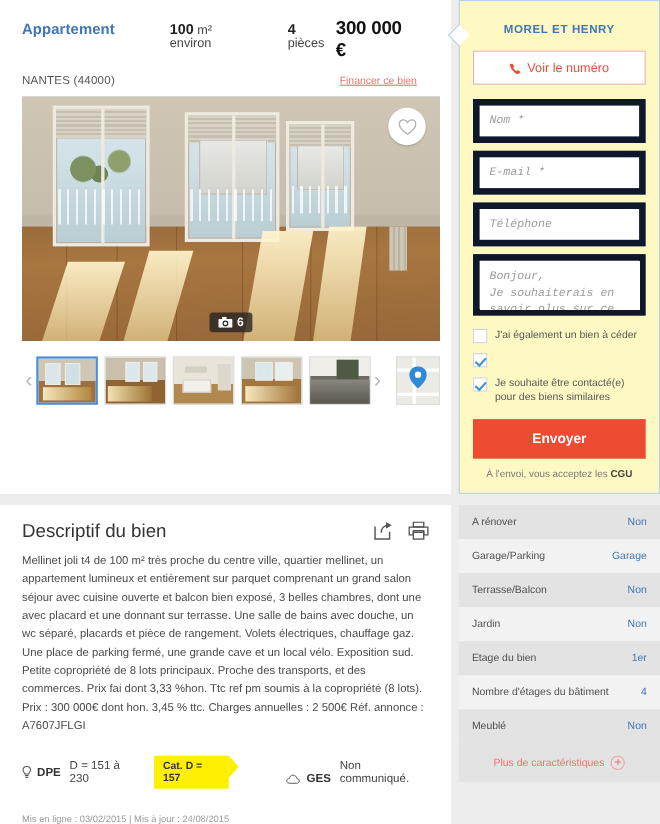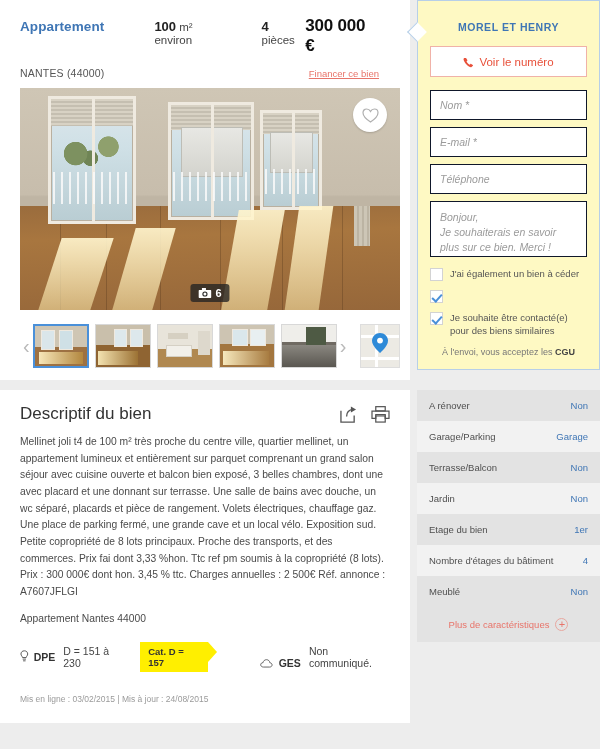--- a/index.html
+++ b/index.html
@@ -138,22 +138,22 @@
     text-align: center; color: #3f76b5; font-size: 10.5px;
     font-weight: bold; letter-spacing: .55px; margin: 6px 0 13px;
   }
   .phone-btn {
     border: 1px solid #f0b2a8; color: #e8503a; background: #fff;
     text-align: center; font-size: 11.5px; padding: 9px 0 8px;
     margin-bottom: 13px; cursor: pointer;
     display: flex; align-items: center; justify-content: center; gap: 5px;
   }
   .field {
-    width: 100%; border: 1px solid #0f172a; background: #fff;
-    font-family: Liberation Sans, sans-serif;
+    width: 100%; border: 6px solid #0f172a; background: #fff;
+    font-family: Liberation Mono, monospace;
     font-size: 10.5px; color: #333;
     padding: 8px 9px; margin-bottom: 7px; outline: none;
   }
   .field::placeholder { color: #9b9b9b; font-style: italic; }
   textarea.field { height: 56px; resize: none; line-height: 1.45; font-style: italic; }
   .cbrow {
     display: flex; align-items: flex-start; gap: 7px;
     font-size: 9.5px; color: #555; margin-bottom: 9px; cursor: pointer;
     line-height: 1.35;
   }
@@ -370,20 +370,21 @@
         <span>J'ai également un bien à céder</span>
       </div>
       <div class="cbrow">
         <span class="box on"></span>
       </div>
       <div class="cbrow">
         <span class="box on"></span>
         <span>Je souhaite être contacté(e) pour des biens similaires</span>
       </div>
 
+      <button class="send-btn">Envoyer</button>
       <div class="cgu-note">
         <span>À l'envoi, vous acceptez les </span><b>CGU</b>
       </div>
     </div>
   </div>
 
   <div class="bottom-section">
 
     <div class="desc-card">
       <div class="desc-head">
@@ -400,21 +401,20 @@
             <svg width="19" height="17" viewBox="0 0 20 18">
               <rect x="5" y="0.7" width="10" height="4.5" fill="none" stroke="#555" stroke-width="1.3"></rect>
               <path d="M1 5.5 L19 5.5 L19 13 L15 13 L15 9 L5 9 L5 13 L1 13 Z" fill="none" stroke="#555" stroke-width="1.3"></path>
               <rect x="5" y="10.5" width="10" height="6.5" fill="none" stroke="#555" stroke-width="1.3"></rect>
             </svg>
           </span>
         </div>
       </div>
 
       <div class="desc-body">Mellinet joli t4 de 100 m² très proche du centre ville, quartier mellinet, un appartement lumineux et entièrement sur parquet comprenant un grand salon séjour avec cuisine ouverte et balcon bien exposé, 3 belles chambres, dont une avec placard et une donnant sur terrasse. Une salle de bains avec douche, un wc séparé, placards et pièce de rangement. Volets électriques, chauffage gaz. Une place de parking fermé, une grande cave et un local vélo. Exposition sud. Petite copropriété de 8 lots principaux. Proche des transports, et des commerces. Prix fai dont 3,33 %hon. Ttc ref pm soumis à la copropriété (8 lots). Prix : 300 000€ dont hon. 3,45 % ttc. Charges annuelles : 2 500€ Réf. annonce : A7607JFLGI</div>
-      <div class="desc-sub">Appartement Nantes 44000</div>
 
       <div class="energy-row">
         <svg width="9" height="13" viewBox="0 0 9 13">
           <path d="M4.5 0.6 C2.3 0.6 1 2.1 1 3.9 C1 5.6 2.4 6.2 2.6 7.6 L6.4 7.6 C6.6 6.2 8 5.6 8 3.9 C8 2.1 6.7 0.6 4.5 0.6 Z" fill="none" stroke="#555" stroke-width="1"></path>
           <path d="M2.8 9.2 L6.2 9.2 M3.2 11 L5.8 11" stroke="#555" stroke-width="1"></path>
         </svg>
         <span class="energy-lbl">DPE</span>
         <span class="energy-val">D = 151 à 230</span>
         <span class="dpe-badge">Cat. D = 157</span>
 

